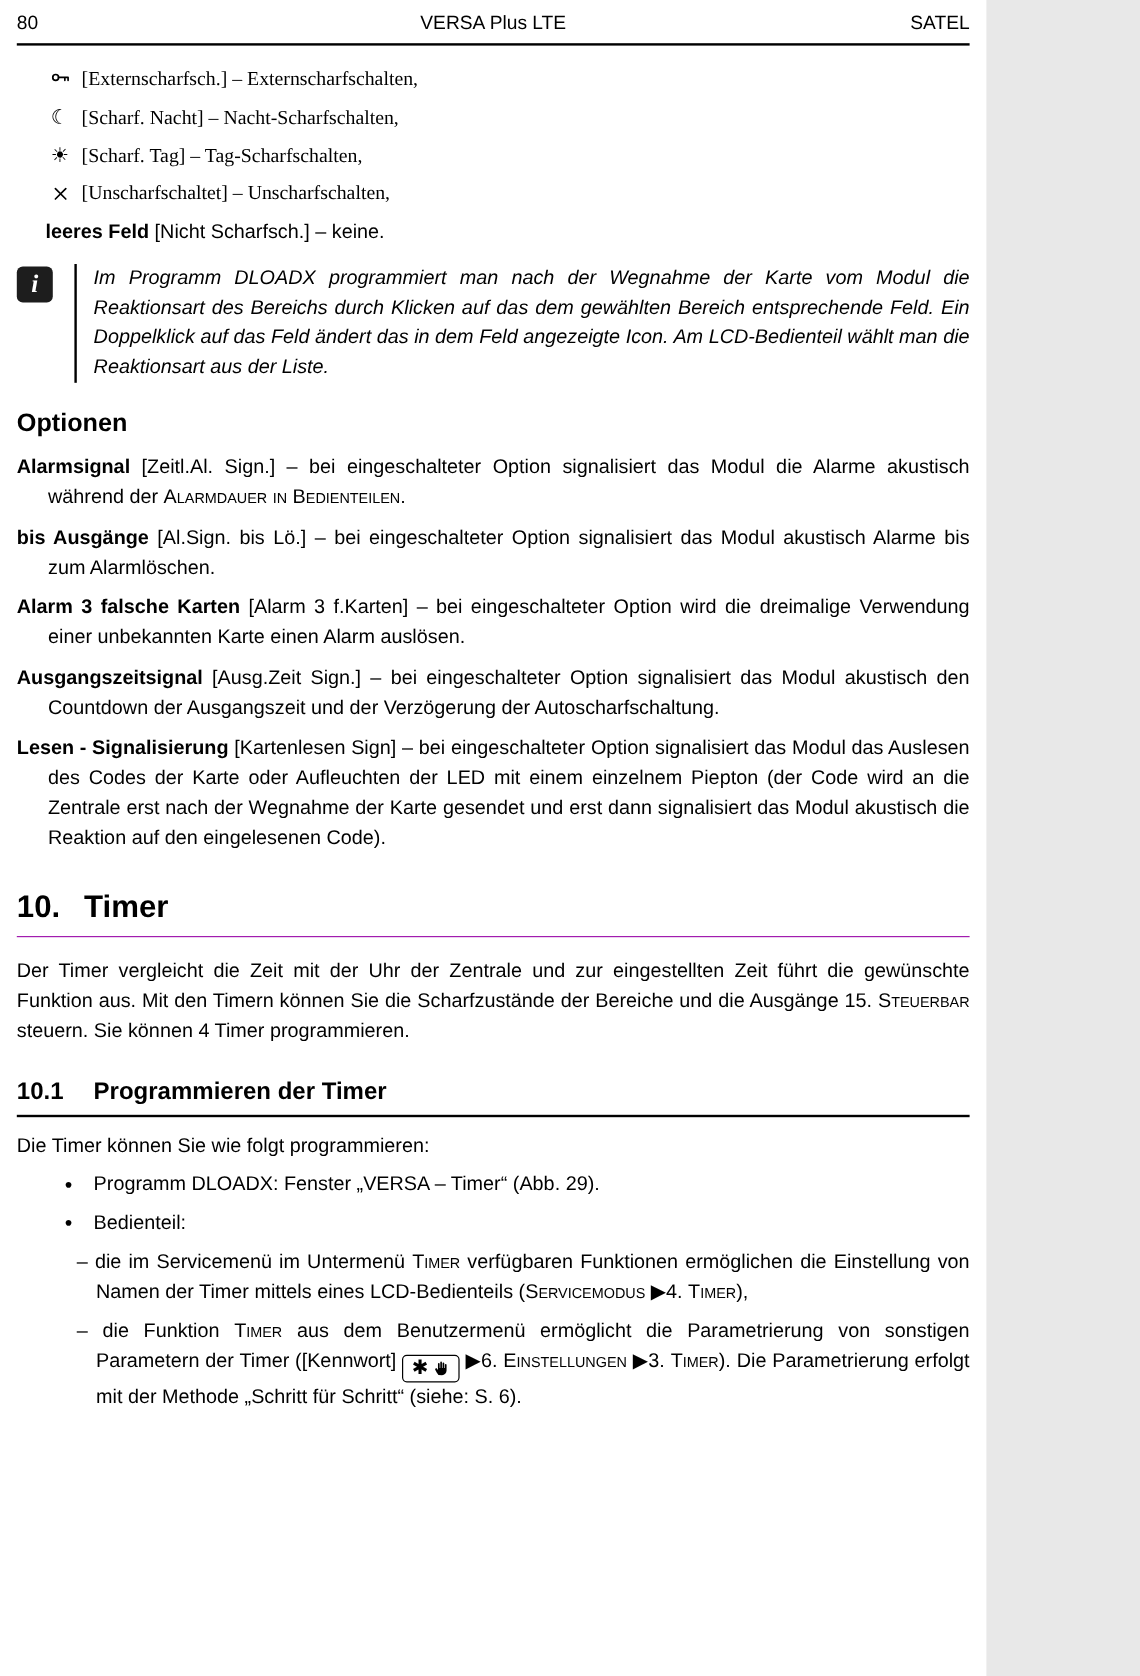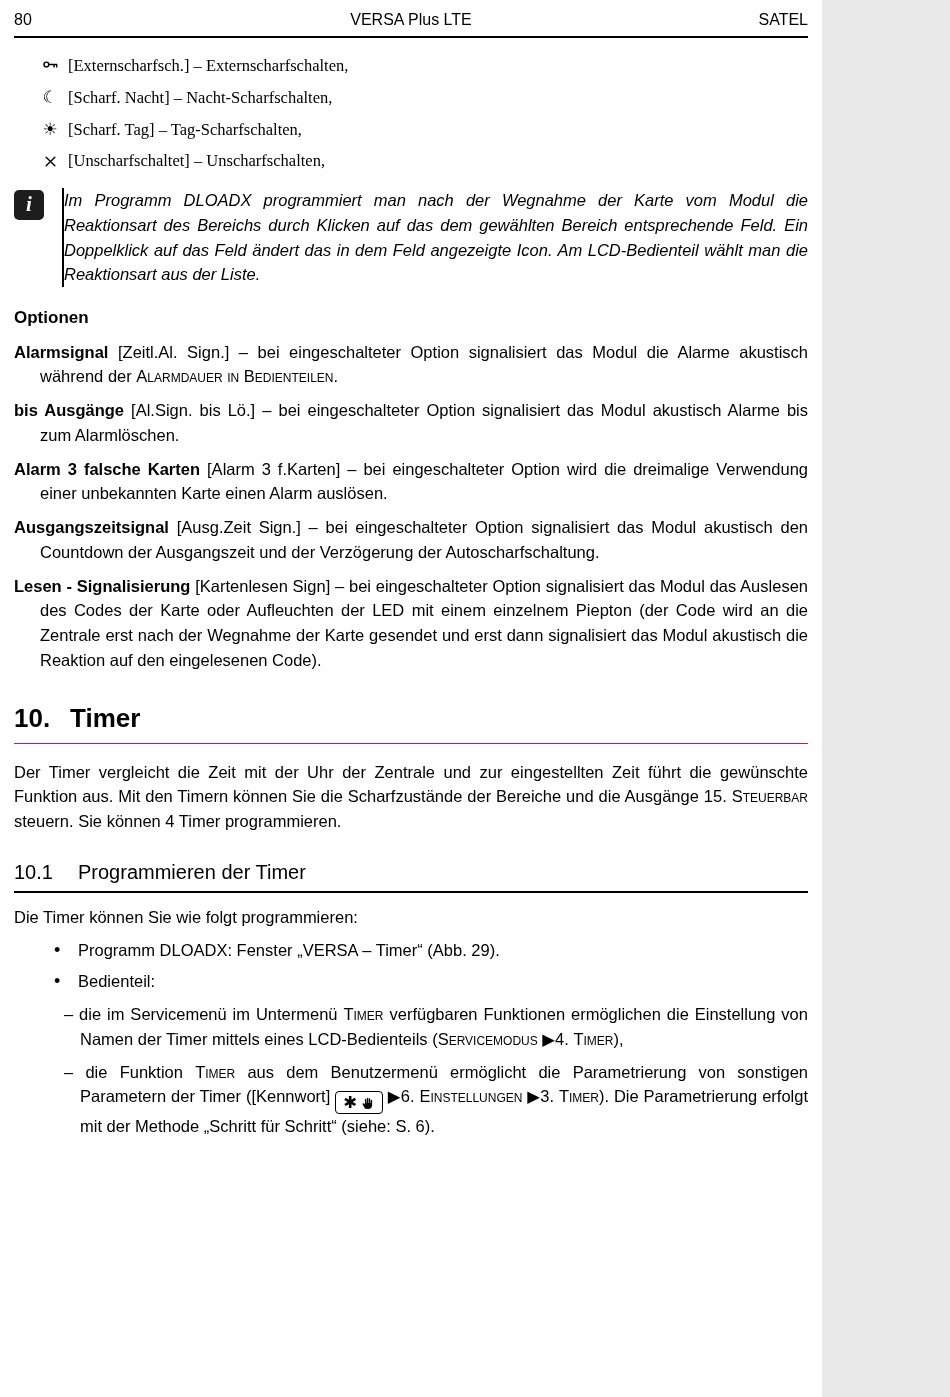--- a/index.html
+++ b/index.html
@@ -38,34 +38,34 @@
   .empty-field { margin: 6px 0 10px 24px; }
 
   
   .note { display: flex; margin: 14px 0 18px 0; }
   .note-icon-col { width: 48px; flex: none; padding-top: 2px; }
   .note-icon {
     width: 30px; height: 30px; background: #1d1d1d; border-radius: 5px;
     color: #fff; display: flex; align-items: center; justify-content: center;
     font-family: "Liberation Serif", serif; font-style: italic; font-weight: bold; font-size: 21px;
   }
-  .note-body { border-left: 2px solid #000; font-style: italic; }
+  .note-body { border-left: 2px solid #000; padding-left: 14px; font-style: italic; }
 
-  .opt-heading { font-weight: bold; font-size: 17px; margin: 16px 0 6px 0; }
+  .opt-heading { font-weight: bold; font-size: 21px; margin: 16px 0 6px 0; }
 
   
   h1.h-main {
     display: flex; align-items: baseline;
     font-size: 26px; font-weight: bold; line-height: 1.2;
     margin: 30px 0 16px 0; padding-bottom: 9px; border-bottom: 1px solid #a21caf;
   }
   h1.h-main .h-num { width: 56px; flex: none; }
   h2.h-sub {
     display: flex; align-items: baseline;
-    font-size: 20px; font-weight: normal; line-height: 1.2;
+    font-size: 20px; font-weight: bold; line-height: 1.2;
     margin: 26px 0 12px 0; padding-bottom: 7px; border-bottom: 2px solid #000;
   }
   h2.h-sub .h-num { width: 64px; flex: none; }
 
   .body-par { margin: 8px 0; }
 
   
   ul.bullets { list-style: none; margin: 8px 0 8px 36px; padding: 0; }
   ul.bullets li { position: relative; padding-left: 28px; margin: 7px 0; }
   ul.bullets .marker { position: absolute; left: 4px; top: -1px; font-size: 18px; }
@@ -116,20 +116,21 @@
     </li>
     <li>
       <span class="arm-icon">
         <svg width="13" height="13" viewBox="0 0 24 24" stroke="#000" stroke-width="2.6" stroke-linecap="round">
           <path d="M4 4l16 16M20 4L4 20"></path>
         </svg>
       </span>
       <span>[Unscharfschaltet] – Unscharfschalten,</span>
     </li>
   </ul>
+  <p class="empty-field"><span class="b">leeres Feld </span><span>[Nicht Scharfsch.] – keine.</span></p>
 
   <div class="note">
     <div class="note-icon-col">
       <div class="note-icon">
         <span>i</span>
       </div>
     </div>
     <div class="note-body just">
       <p>Im Programm DLOADX programmiert man nach der Wegnahme der Karte vom Modul die Reaktionsart des Bereichs durch Klicken auf das dem gewählten Bereich entsprechende Feld. Ein Doppelklick auf das Feld ändert das in dem Feld angezeigte Icon. Am LCD-Bedienteil wählt man die Reaktionsart aus der Liste.</p>
     </div>

